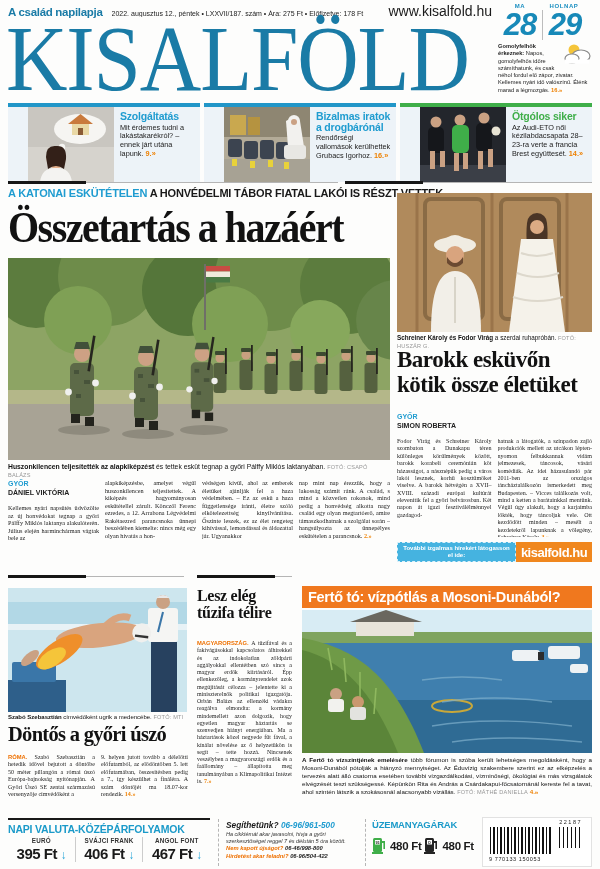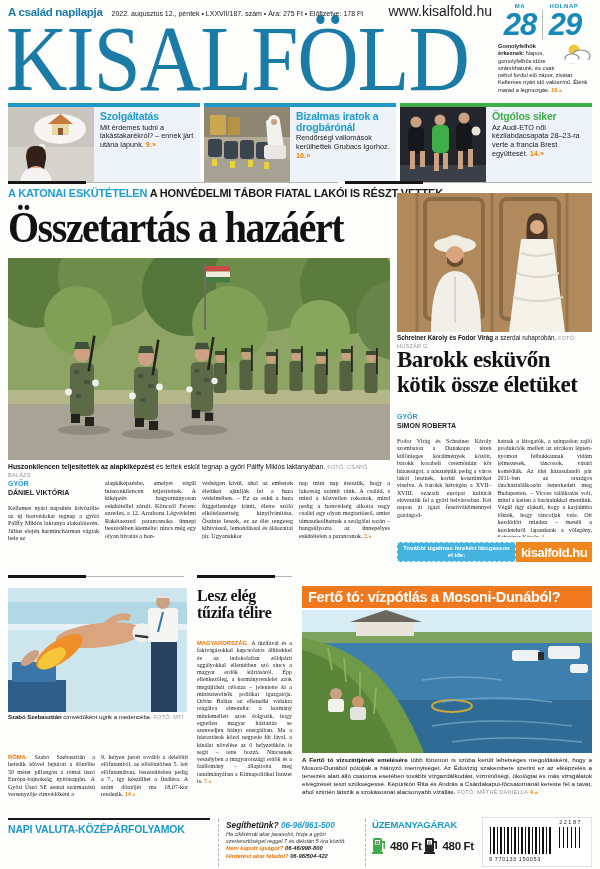--- a/index.html
+++ b/index.html
@@ -18,21 +18,21 @@
   .w-labels span{width:44px;text-align:center;}
   .w-temps{display:flex;align-items:flex-start;margin-top:1px;font-style:italic;}
   .w-temp{width:44px;text-align:center;font-size:31px;font-weight:bold;color:#1789b8;line-height:.95;letter-spacing:-1px;}
   .w-vline{width:1px;height:30px;background:#bcbcbc;}
   .w-text{margin-top:3px;font-size:5.7px;line-height:1.28;color:#222;}
   .w-icon{float:right;width:29px;height:21px;margin:0 0 1px 2px;}
   .pg{color:#ee8000;font-weight:bold;}
 
   
   #teasers{position:absolute;left:8px;top:103px;width:584px;height:79px;display:flex;gap:4px;}
-  .teaser{flex:1;display:flex;background:#edf3f8;border-top:4px solid #2196c8;overflow:hidden;}
+  .teaser{flex:1;display:flex;background:#edf3f8;border-top:4px solid #2196c8;overflow:hidden;padding-left:20px;}
   .teaser.green{border-top-color:#3fae49;}
   .t-img{width:86px;flex:none;}
   .t-img svg{display:block;width:86px;height:75px;}
   .t-body{padding:4px 5px 0 6px;font-size:7.3px;line-height:1.18;color:#222;font-weight:500;}
   .t-title{font-weight:bold;font-size:10.5px;line-height:1.02;margin-bottom:2px;letter-spacing:-.2px;color:#1f9cd0;}
   .teaser.green .t-title{color:#3fae49;}
 
   
   .rule{position:absolute;height:3px;}
   .rule::before{content:"";position:absolute;left:0;top:0;width:78px;height:3px;background:#161616;}
@@ -381,20 +381,21 @@
         <circle cx="134" cy="50" r="9.5" fill="#f0f0ee"></circle>
         <path d="M127 52 L140 55" stroke="#333" stroke-width="2.4"></path>
         <path d="M98 40 Q112 28 124 34" stroke="#d9a47e" stroke-width="7" fill="none"></path>
       </g>
       <ellipse cx="22" cy="70" rx="11" ry="5" fill="#caa183" transform="rotate(-40 22 70)"></ellipse>
     </svg>
   </div>
   <div id="caption-swim" class="cap">
     <b>Szabó Szebasztián</b><span> címvédőként ugrik a medencébe. </span><span class="credit">FOTÓ: MTI</span>
   </div>
+  <div id="headline3" class="headline">Döntős a győri úszó</div>
   <div id="body-swim">
     <div class="colm">
       <b class="kick-or">RÓMA.</b><span> Szabó Szebasztián a hetedik idővel bejutott a döntőbe 50 méter pillangón a római úszó Európa-bajnokság nyitónapján. A Győri Úszó SE zentai származású versenyzője címvédőként a</span>
     </div>
     <div class="colm">
       <span>9. helyen jutott tovább a délelőtti előfutamból, az elődöntőben 5. lett előfutamában, összesítésben pedig a 7., így készülhet a fináléra. A szám döntőjét ma 18.07-kor rendezik. </span><b class="pg">14.»</b>
     </div>
   </div>
 
   <div id="headline4" class="headline">Lesz elég tűzifa télire</div>
@@ -437,20 +438,34 @@
         <path d="M150 132 Q200 124 280 132"></path>
       </g>
     </svg>
   </div>
   <div id="caption-lake">
     <b>A Fertő tó vízszintjének emelésére</b><span> több fórumon is szóba került lehetséges megoldásként, hogy a Mosoni-Dunából pótolják a hiányzó mennyiséget. Az Éduvízig szakembere szerint ez az elképzelés a tervezés alatt álló csatorna esetében további vízgazdálkodási, vízminőségi, ökológiai és más vizsgálatok elvégzését teszi szükségessé. Képünkön Rita és András a Csárdakapui-főcsatornánál kereste fel a tavat, ahol szintén látszik a szokásosnál alacsonyabb vízállás. </span><span class="credit">FOTÓ: MÁTHÉ DANIELLA</span> <b class="pg">4.»</b>
   </div>
 
   <div id="currency">
     <div class="cur-title">NAPI VALUTA-KÖZÉPÁRFOLYAMOK</div>
+    <div class="cur-row">
+      <div class="cur-item">
+        <div class="cur-label">EURÓ</div>
+        <div class="cur-val"><span>395 Ft</span> <span class="down">↓</span></div>
+      </div>
+      <div class="cur-item">
+        <div class="cur-label">SVÁJCI FRANK</div>
+        <div class="cur-val"><span>406 Ft</span> <span class="down">↓</span></div>
+      </div>
+      <div class="cur-item">
+        <div class="cur-label">ANGOL FONT</div>
+        <div class="cur-val"><span>467 Ft</span> <span class="down">↓</span></div>
+      </div>
+    </div>
   </div>
 
   <div id="help">
     <div class="help-title">
       <span>Segíthetünk?</span> <span class="phone">06-96/961-500</span>
     </div>
     <div class="help-body">Ha cikktémát akar javasolni, hívja a győri szerkesztőséget reggel 7 és délután 5 óra között.</div>
     <div class="help-line">
       <span class="q">Nem kapott újságot?</span> <b>06-46/998-800</b>
     </div>

